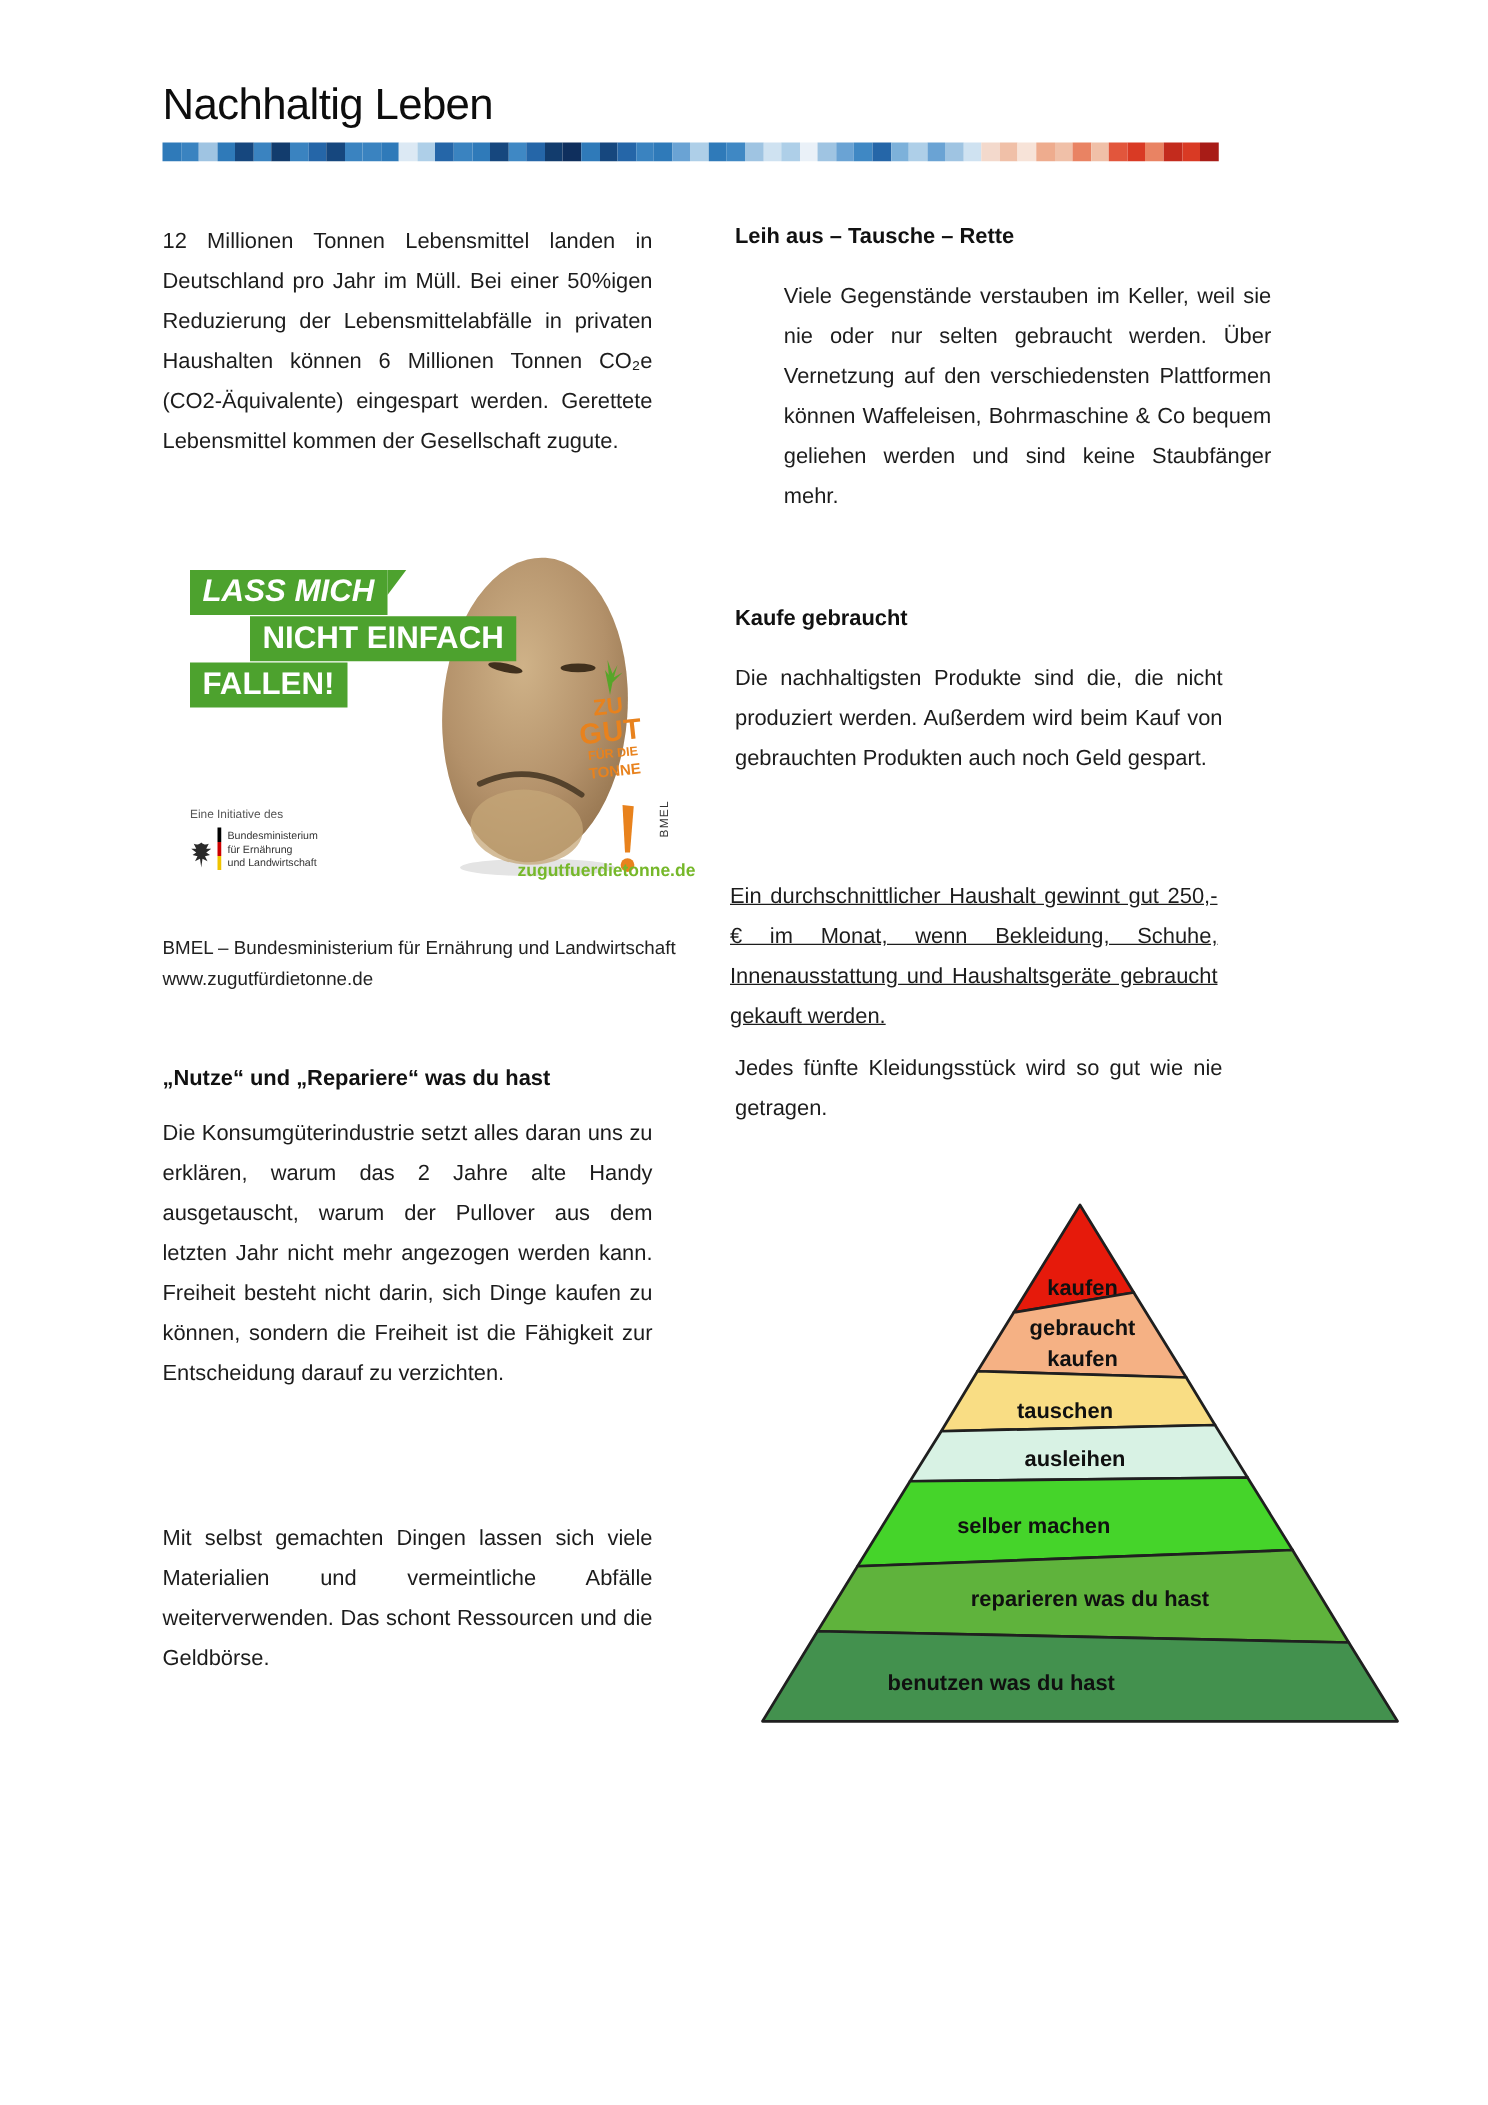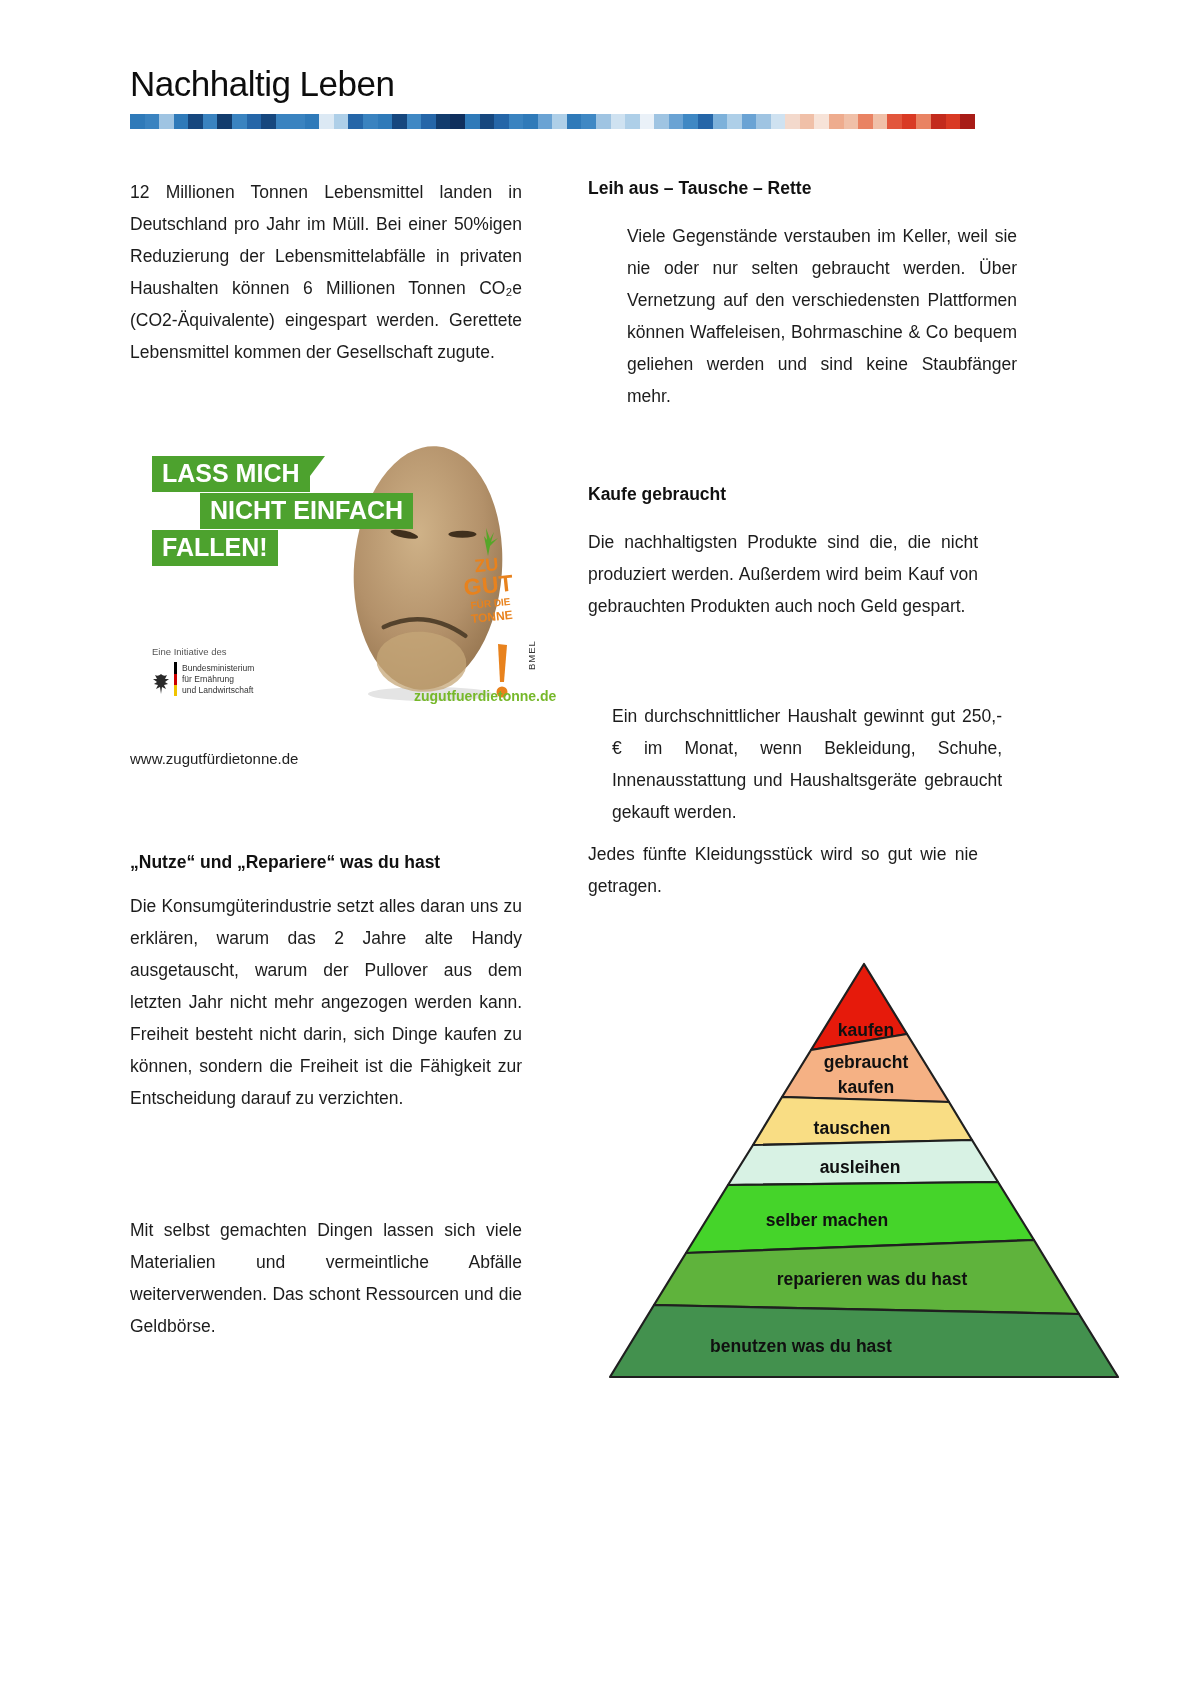--- a/index.html
+++ b/index.html
@@ -8,21 +8,21 @@
   .title{position:absolute;left:130px;top:64px;font-size:35px;font-weight:500;color:#0d0d0d;letter-spacing:-0.5px;}
   .stripes{position:absolute;left:130px;top:114px;width:845px;height:15px;display:flex;}
   .stripes div{flex:1;}
   .para{position:absolute;font-size:17.5px;line-height:32px;text-align:justify;}
   .heading{position:absolute;font-size:17.5px;font-weight:bold;color:#111;}
   .caption{position:absolute;font-size:15px;line-height:25px;color:#222;}
   
   .img-block{position:absolute;left:130px;top:438px;width:413px;height:268px;background:#fff;}
   .bubble{position:absolute;left:22px;background:#4da22e;color:#fff;font-weight:bold;
           font-size:25px;line-height:30px;padding:2px 10px 4px;white-space:nowrap;}
-  .bubble.b1{top:18px;}
+  .bubble.b1{top:18px;font-style:italic;}
   .bubble.b1::after{content:"";position:absolute;right:-15px;top:0;width:0;height:0;
           border-top:20px solid #4da22e;border-right:15px solid transparent;}
   .bubble.b2{top:55px;margin-left:48px;}
   .bubble.b3{top:92px;}
   .init-label{position:absolute;left:22px;top:208px;font-size:9.5px;color:#555;}
   .bmel-logo{position:absolute;left:22px;top:224px;display:flex;align-items:flex-end;}
   .flagbar{width:3px;height:34px;margin:0 5px 0 4px;
            background:linear-gradient(#000 0 34%, #cc0000 34% 67%, #f0c300 67% 100%);}
   .ministry{font-size:8.5px;line-height:11px;color:#333;}
   .zglogo{position:absolute;left:322px;top:118px;width:74px;transform:rotate(-6deg);
@@ -153,35 +153,36 @@
     <svg class="zg-excl" width="16" height="56" viewBox="0 0 16 56">
       <path d="M4 0 L13 1 L10 38 L6 38 Z" fill="#e8821d"></path>
       <circle cx="8" cy="48" r="5.5" fill="#e8821d"></circle>
     </svg>
 
     <div class="campaign-url">zugutfuerdietonne.de</div>
     <div class="vert-credit">BMEL</div>
   </div>
 
   <div class="caption" style="left:130px;top:746px;width:430px;">
+    <div>BMEL – Bundesministerium für Ernährung und Landwirtschaft</div>
     <div>www.zugutfürdietonne.de</div>
   </div>
 
   <div class="heading" style="left:130px;top:852px;width:392px;">„Nutze“ und „Repariere“ was du hast</div>
   <div class="para" style="left:130px;top:890px;width:392px;">Die Konsumgüterindustrie setzt alles daran uns zu erklären, warum das 2 Jahre alte Handy ausgetauscht, warum der Pullover aus dem letzten Jahr nicht mehr angezogen werden kann. Freiheit besteht nicht darin, sich Dinge kaufen zu können, sondern die Freiheit ist die Fähigkeit zur Entscheidung darauf zu verzichten.</div>
 
   <div class="para" style="left:130px;top:1214px;width:392px;">Mit selbst gemachten Dingen lassen sich viele Materialien und vermeintliche Abfälle weiterverwenden. Das schont Ressourcen und die Geldbörse.</div>
 
   <div class="heading" style="left:588px;top:178px;width:390px;">Leih aus – Tausche – Rette</div>
   <div class="para" style="left:588px;top:220px;width:390px;margin-left:39px;">Viele Gegenstände verstauben im Keller, weil sie nie oder nur selten gebraucht werden. Über Vernetzung auf den verschiedensten Plattformen können Waffeleisen, Bohrmaschine &amp; Co bequem geliehen werden und sind keine Staubfänger mehr.</div>
 
   <div class="heading" style="left:588px;top:484px;width:390px;">Kaufe gebraucht</div>
   <div class="para" style="left:588px;top:526px;width:390px;">Die nachhaltigsten Produkte sind die, die nicht produziert werden. Außerdem wird beim Kauf von gebrauchten Produkten auch noch Geld gespart.</div>
 
-  <div class="para" style="left:612px;top:700px;width:390px;">Ein durchschnittlicher Haushalt gewinnt gut 250,- € im Monat, wenn Bekleidung, Schuhe, Innenausstattung und Haushaltsgeräte gebraucht gekauft werden.</div>
+  <div class="para" style="left:584px;top:700px;width:390px;text-decoration:underline;">Ein durchschnittlicher Haushalt gewinnt gut 250,- € im Monat, wenn Bekleidung, Schuhe, Innenausstattung und Haushaltsgeräte gebraucht gekauft werden.</div>
   <div class="para" style="left:588px;top:838px;width:390px;">Jedes fünfte Kleidungsstück wird so gut wie nie getragen.</div>
 
   <div class="pyramid-wrap">
     <svg id="pyramid-svg" width="580" height="438" viewBox="0 0 580 438">
         <polygon points="304,12 347,82 251,98" fill="#e61a0b" stroke="#1f1f1f" stroke-width="2.2" stroke-linejoin="round"></polygon>
         <text x="306" y="84" text-anchor="middle" fill="#101010" font-size="17.5" font-weight="bold" font-family="&quot;Liberation Sans&quot;, sans-serif"><tspan x="306" dy="0">kaufen</tspan></text>
         <polygon points="251,98 347,82 389,150 222,145" fill="#f5b184" stroke="#1f1f1f" stroke-width="2.2" stroke-linejoin="round"></polygon>
         <text x="306" y="116" text-anchor="middle" fill="#101010" font-size="17.5" font-weight="bold" font-family="&quot;Liberation Sans&quot;, sans-serif"><tspan x="306" dy="0">gebraucht</tspan><tspan x="306" dy="25">kaufen</tspan></text>
         <polygon points="222,145 389,150 412,188 193,193" fill="#f9dd84" stroke="#1f1f1f" stroke-width="2.2" stroke-linejoin="round"></polygon>
         <text x="292" y="182" text-anchor="middle" fill="#101010" font-size="17.5" font-weight="bold" font-family="&quot;Liberation Sans&quot;, sans-serif"><tspan x="292" dy="0">tauschen</tspan></text>

